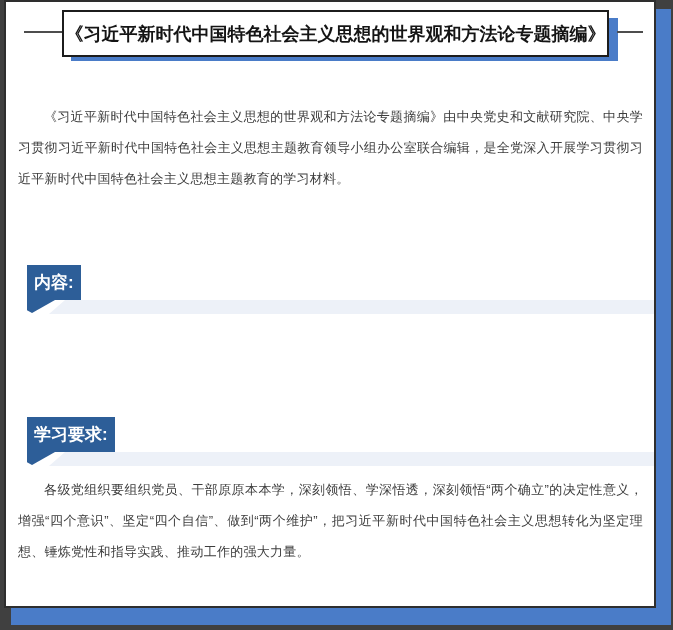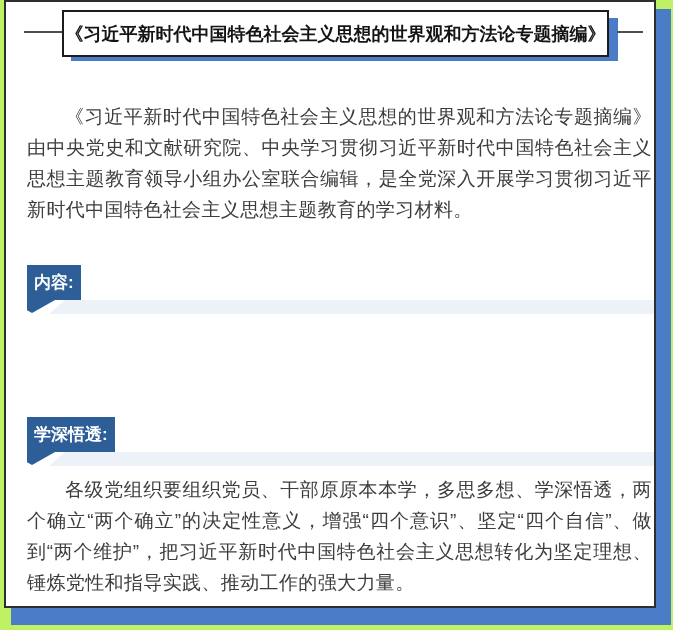--- a/index.html
+++ b/index.html
@@ -1,19 +1,19 @@
 <!DOCTYPE html>
 <html><head>
 <meta charset="utf-8">
 <style>
   html,body{margin:0;padding:0;background:#ffffff;}
   .canvas{
     position:relative;width:673px;height:630px;overflow:hidden;
     font-family:"Liberation Sans","DejaVu Sans",sans-serif;
-    background:#bef264;
+    background:#404040;
   }
   
   .page-shadow{
     position:absolute;left:11px;top:9px;width:660px;height:616px;
     background:#4a7cc8;
   }
   .page{
     position:absolute;left:4px;top:0px;width:648px;height:604px;
     background:#ffffff;border:2px solid #2e2e2e;
   }
@@ -26,22 +26,22 @@
     position:absolute;left:56px;top:8px;width:543px;height:43px;
     background:#ffffff;border:2px solid #1c1c1c;
     display:flex;align-items:center;justify-content:center;
     font-size:18px;font-weight:bold;color:#141414;white-space:nowrap;
   }
   .rule{position:absolute;height:2px;background:#4d4d4d;top:29px;}
   .rule-left{left:18px;width:38px;}
   .rule-right{left:611px;width:26px;}
   
   .para{
-    position:absolute;left:21px;width:625px;margin:0;
-    font-size:19px;line-height:31px;color:#3d3d3d;
+    position:absolute;left:12px;width:625px;margin:0;
+    font-size:13px;line-height:31px;color:#3d3d3d;
     text-indent:2em;text-align:justify;letter-spacing:.02em;
   }
   .para-intro{top:99px;}
   .para-content{top:318px;}
   .para-require{top:472px;}
   
   .section-label{
     position:absolute;left:21px;height:35px;line-height:35px;
     padding:0 7px;background:#2d5e98;color:#ffffff;
     font-size:17px;font-weight:bold;white-space:nowrap;
@@ -78,20 +78,20 @@
 
     <p class="para para-intro">《习近平新时代中国特色社会主义思想的世界观和方法论专题摘编》由中央党史和文献研究院、中央学习贯彻习近平新时代中国特色社会主义思想主题教育领导小组办公室联合编辑，是全党深入开展学习贯彻习近平新时代中国特色社会主义思想主题教育的学习材料。</p>
 
     <div class="section-label label-content">
       <span>内容:</span>
       <div class="tail"></div>
     </div>
     <div class="section-strip strip-content"></div>
 
     <div class="section-label label-require">
-      <span>学深悟透:</span>
+      <span>学习要求:</span>
       <div class="tail"></div>
     </div>
     <div class="section-strip strip-require"></div>
-    <p class="para para-require">各级党组织要组织党员、干部原原本本学，多思多想、学深悟透，两个确立“两个确立”的决定性意义，增强“四个意识”、坚定“四个自信”、做到“两个维护”，把习近平新时代中国特色社会主义思想转化为坚定理想、锤炼党性和指导实践、推动工作的强大力量。</p>
+    <p class="para para-require">各级党组织要组织党员、干部原原本本学，深刻领悟、学深悟透，深刻领悟“两个确立”的决定性意义，增强“四个意识”、坚定“四个自信”、做到“两个维护”，把习近平新时代中国特色社会主义思想转化为坚定理想、锤炼党性和指导实践、推动工作的强大力量。</p>
 
   </div>
 </div>
 
 </body></html>

